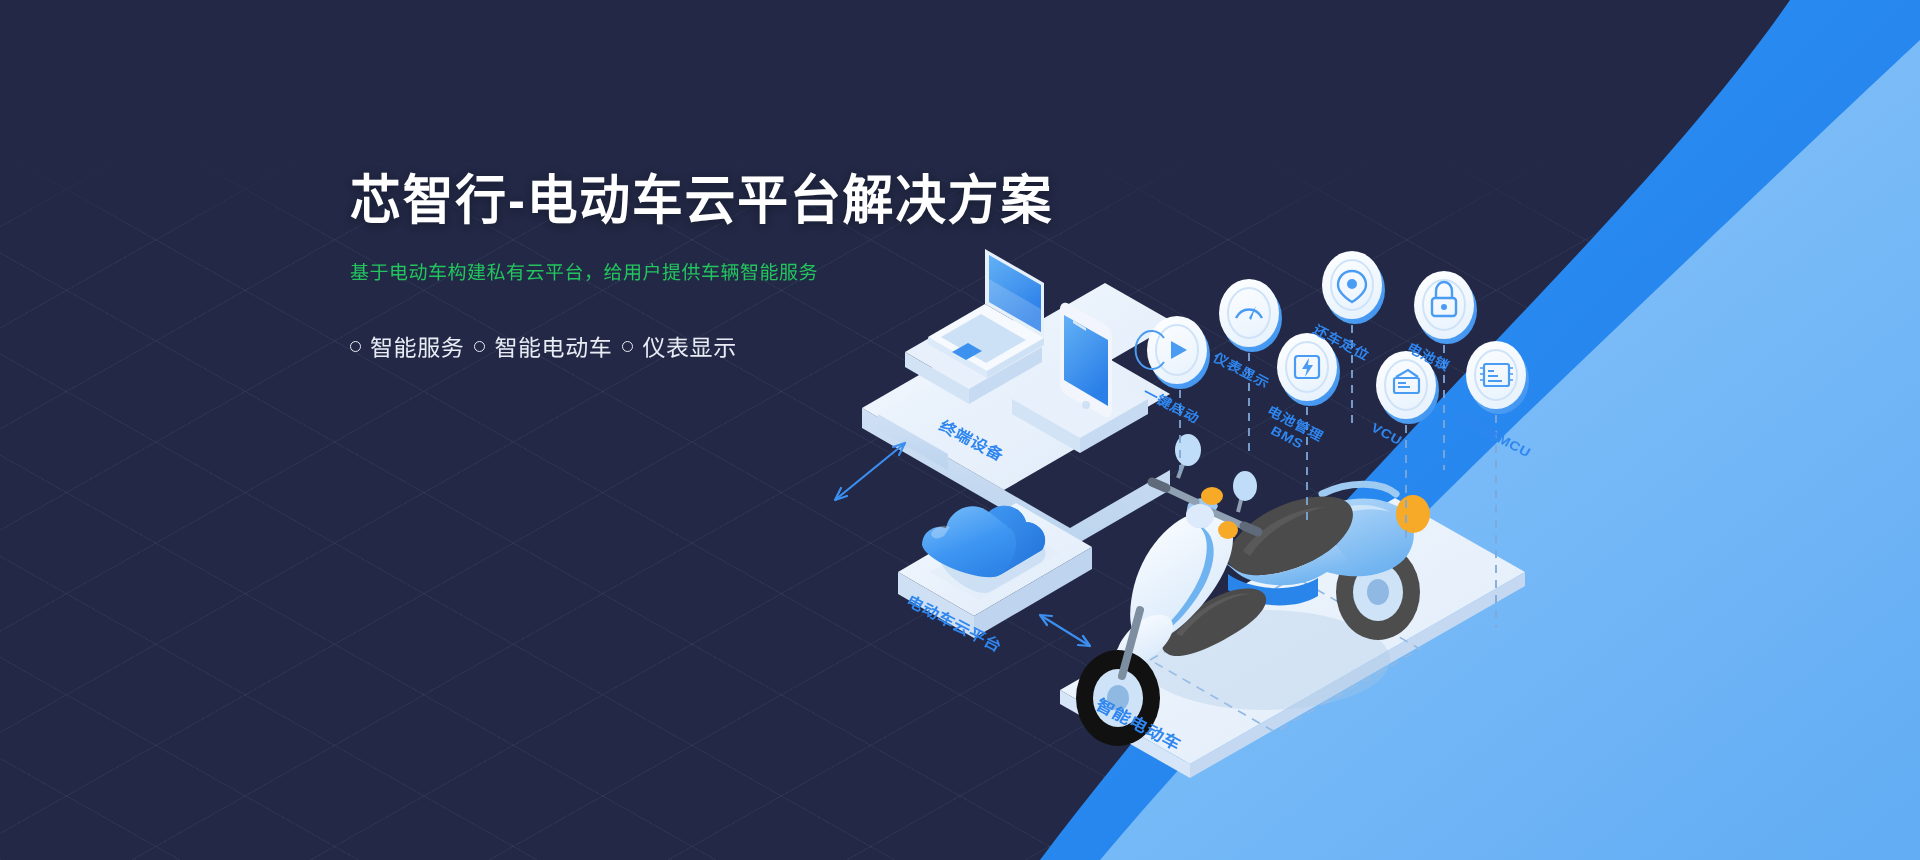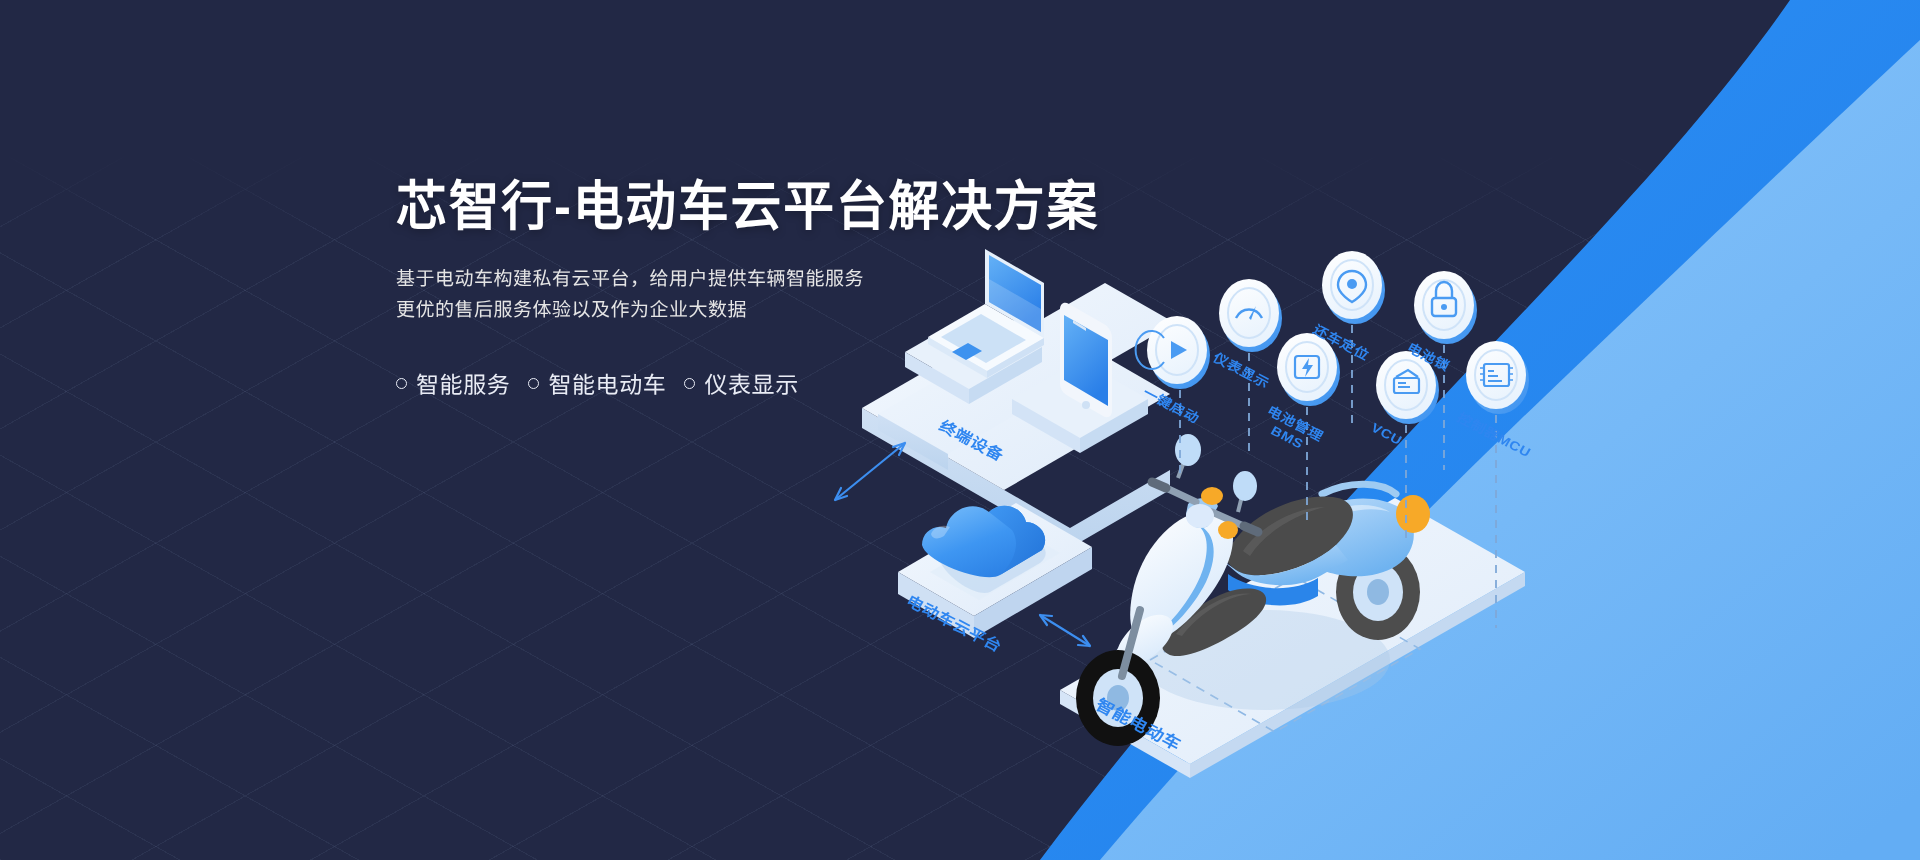--- a/index.html
+++ b/index.html
@@ -28,50 +28,49 @@
       repeating-linear-gradient(-29.5deg, rgba(150,170,210,.10) 0 1px, transparent 1px 88px);
     opacity:.85;
     -webkit-mask-image:linear-gradient(to bottom, rgba(0,0,0,0) 0, #000 90px, #000 100%);
             mask-image:linear-gradient(to bottom, rgba(0,0,0,0) 0, #000 90px, #000 100%);
   }
   .bg-wave{ position:absolute; inset:0; }
 
   
   .copy{
     position:absolute;
-    left:350px; top:176px;
+    left:350px; top:170px;
     width:760px;
     z-index:40;
-    margin-left:46px;
   }
   .title{
     color:#ffffff;
     font-size:54px;
     font-weight:700;
     letter-spacing:2px;
     line-height:1.12;
     transform:scaleX(.94);
     transform-origin:left center;
     white-space:nowrap;
     text-shadow:0 2px 10px rgba(0,0,0,.30);
   }
   .subtitle{
     margin-top:28px;
-    color:#e5e5e5;
+    color:#22c55e;
     font-size:19px;
     line-height:1.62;
     letter-spacing:.5px;
     font-weight:400;
   }
   .subtitle span{ display:block; }
   .feature-row{
     margin-top:40px;
     display:flex;
     align-items:flex-end;
-    gap:18px;
+    gap:10px;
     white-space:nowrap;
   }
   .feature{
     display:flex; align-items:center; gap:9px;
     color:#e9ecf5;
     font-size:23px;
     letter-spacing:.6px;
   }
   .feature .ring{
     width:11px; height:11px;
@@ -130,21 +129,20 @@
     <path fill="url(#gradWaveLight)" d="M1920,40 L1920,860 L1100,860
              C1230,706 1370,566 1520,420
              C1660,286 1800,152 1920,40 Z"></path>
   </svg>
 
   <div class="copy">
     <h1 class="title">芯智行-电动车云平台解决方案</h1>
 
     <div class="subtitle">
       <span>基于电动车构建私有云平台，给用户提供车辆智能服务</span>
-      <span>更优的售后服务体验以及作为企业大数据</span>
     </div>
 
     <div class="feature-row">
       <div class="feature">
         <i class="ring"></i>
         <span>智能服务</span>
       </div>
       <div class="feature">
         <i class="ring"></i>
         <span>智能电动车</span>

